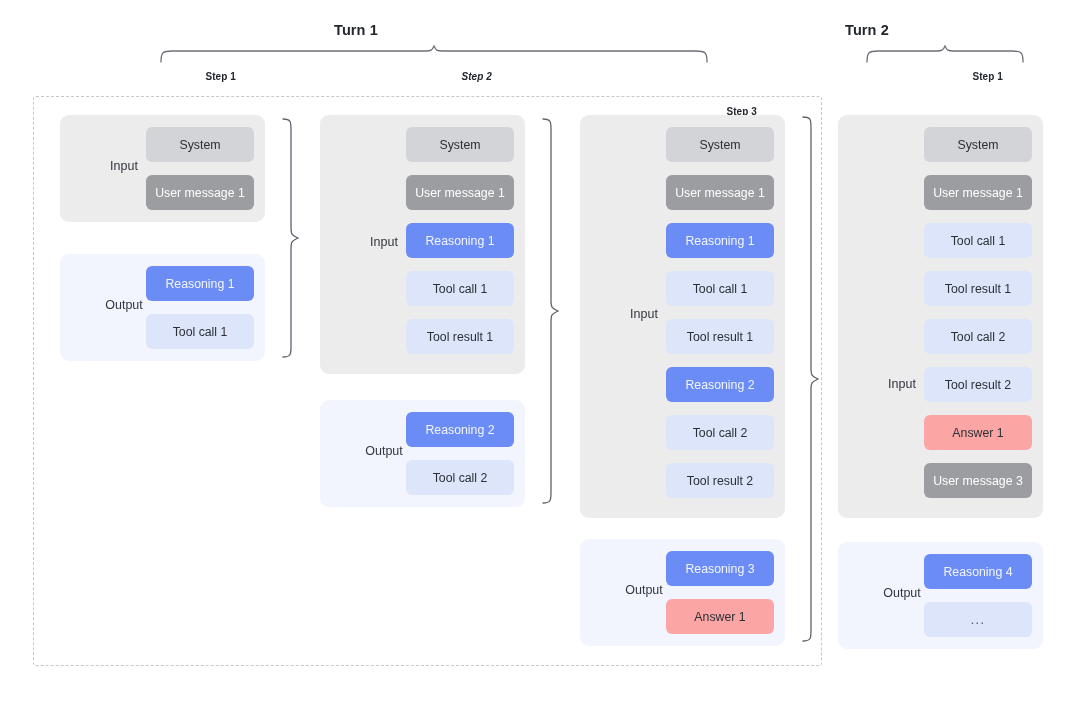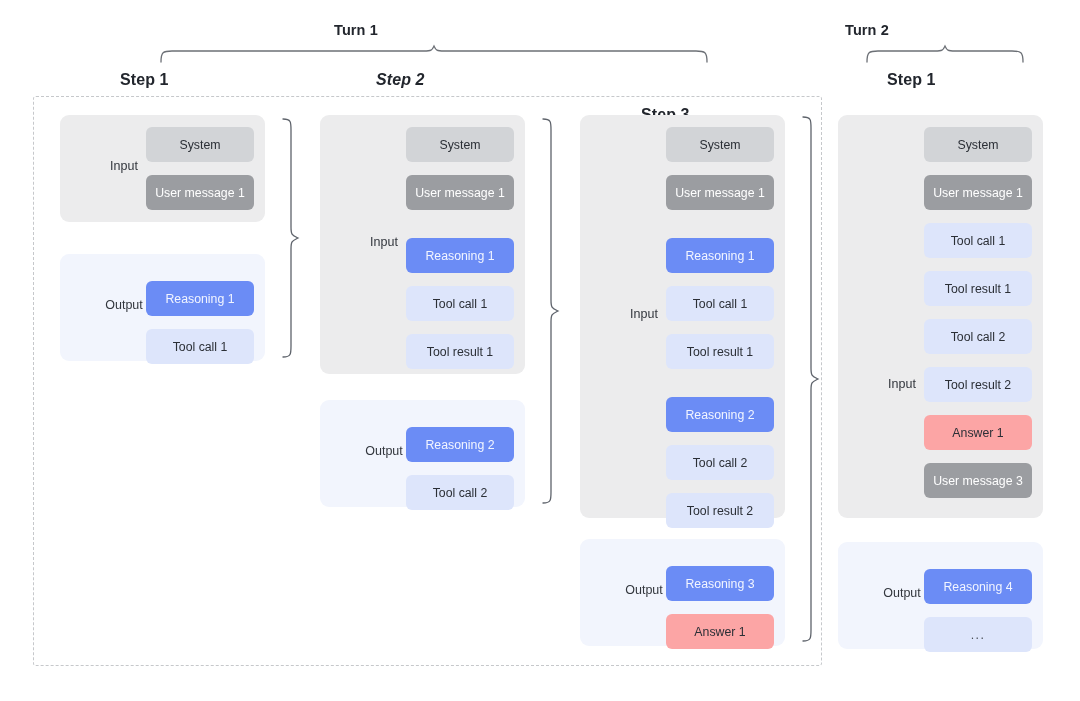--- a/index.html
+++ b/index.html
@@ -26,24 +26,24 @@
     letter-spacing: 0.1px;
   }
   .turn-brace {
     position: absolute;
     pointer-events: none;
   }
   .turn-brace svg { display: block; overflow: visible; }
 
   .step-title {
     position: absolute;
-    font-size: 16px;
+    font-size: 10px;
     font-weight: bold;
     color: #22262d;
-    text-align: left;
+    text-align: right;
     letter-spacing: 0.1px;
   }
 
   
   .turn1-boundary {
     position: absolute;
     left: 33px;
     top: 96px;
     width: 789px;
     height: 570px;
@@ -87,21 +87,21 @@
     border-radius: 6px;
     display: flex;
     align-items: center;
     justify-content: center;
     font-size: 12.3px;
     box-sizing: border-box;
     white-space: nowrap;
   }
   .block.system      { background: #d2d4d7; color: #2b2f36; }
   .block.user        { background: #9b9da1; color: #ffffff; }
-  .block.reasoning   { background: #6b8cf5; color: #f2f5ff; margin-top: 15px; }
+  .block.reasoning   { background: #6b8cf5; color: #f2f5ff; }
   .block.tool        { background: #dde5fb; color: #2b2f36; }
   .block.answer      { background: #fca5a5; color: #2b2f36; }
   .block.ellipsis    { background: #dde5fb; color: #4a4f57; letter-spacing: 1.5px; }
 
   
   .connector {
     position: absolute;
     pointer-events: none;
   }
   .connector svg { display: block; overflow: visible; }

